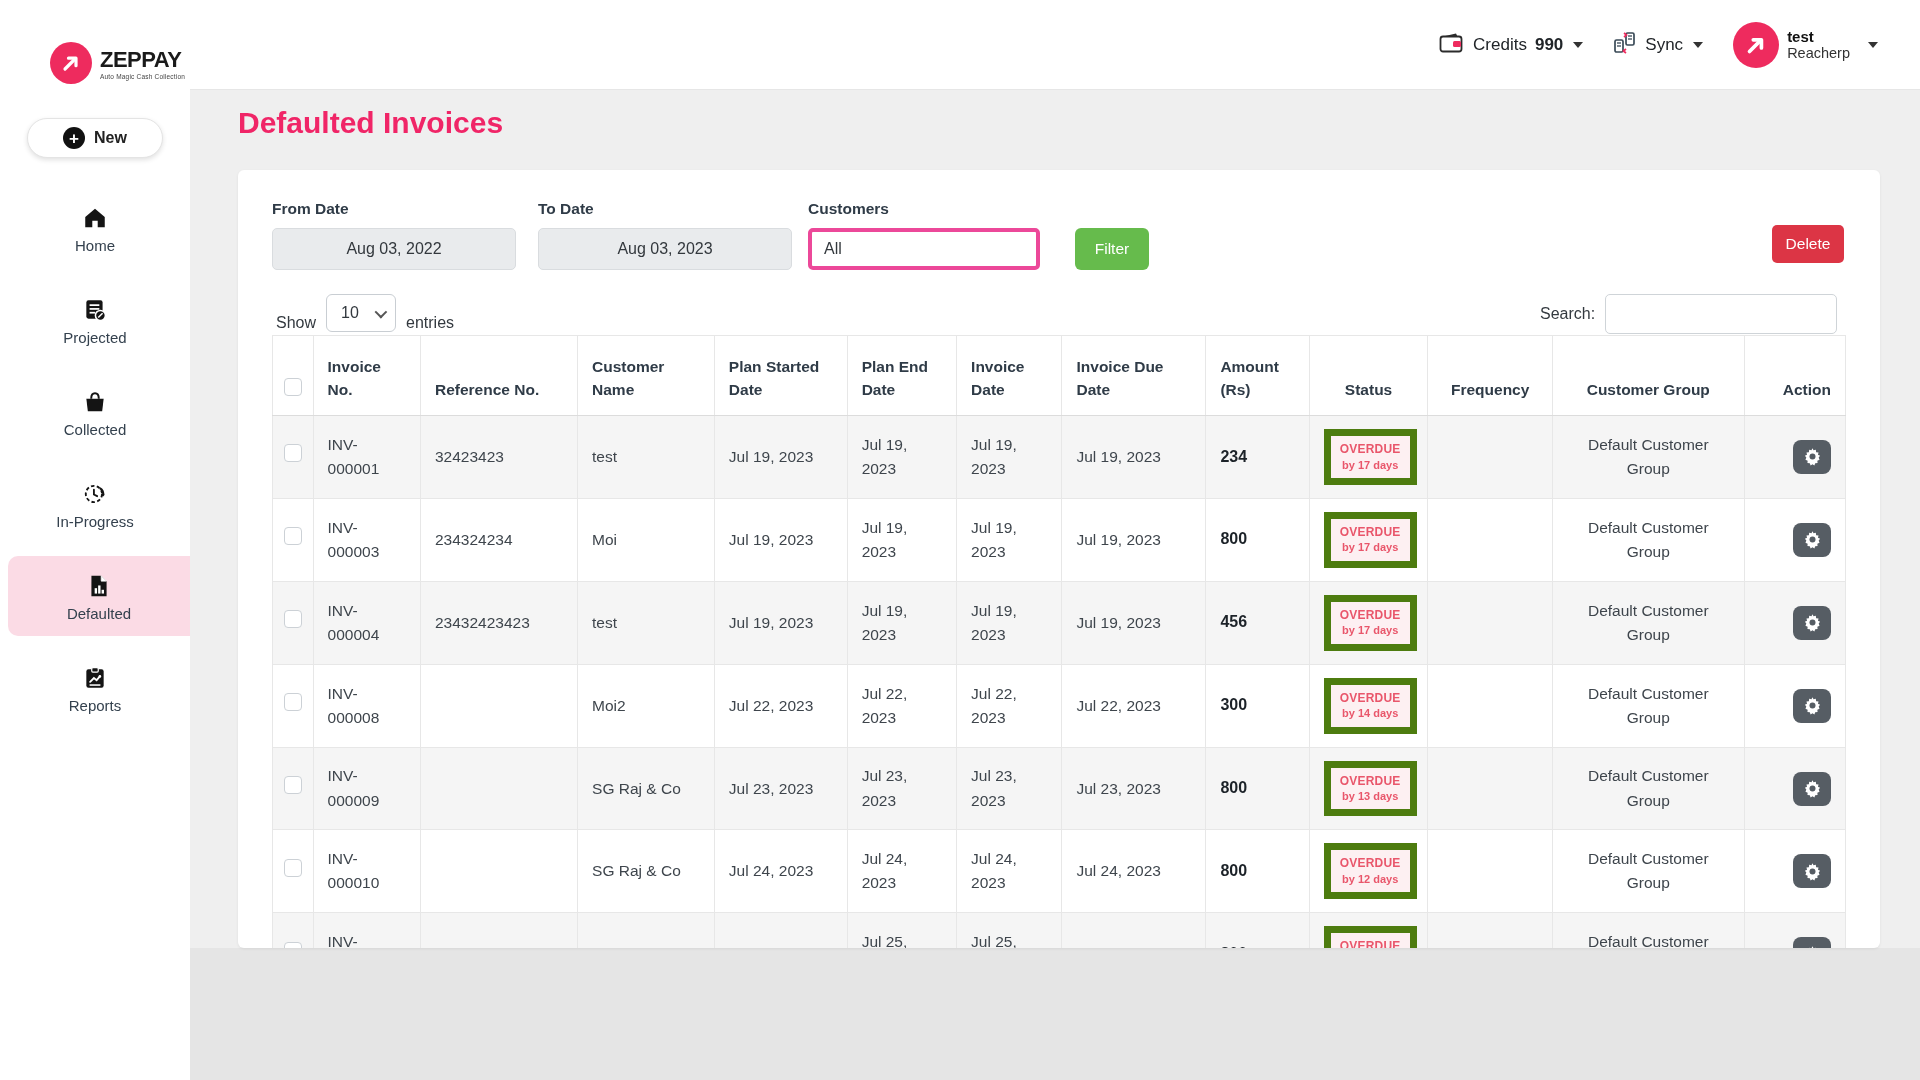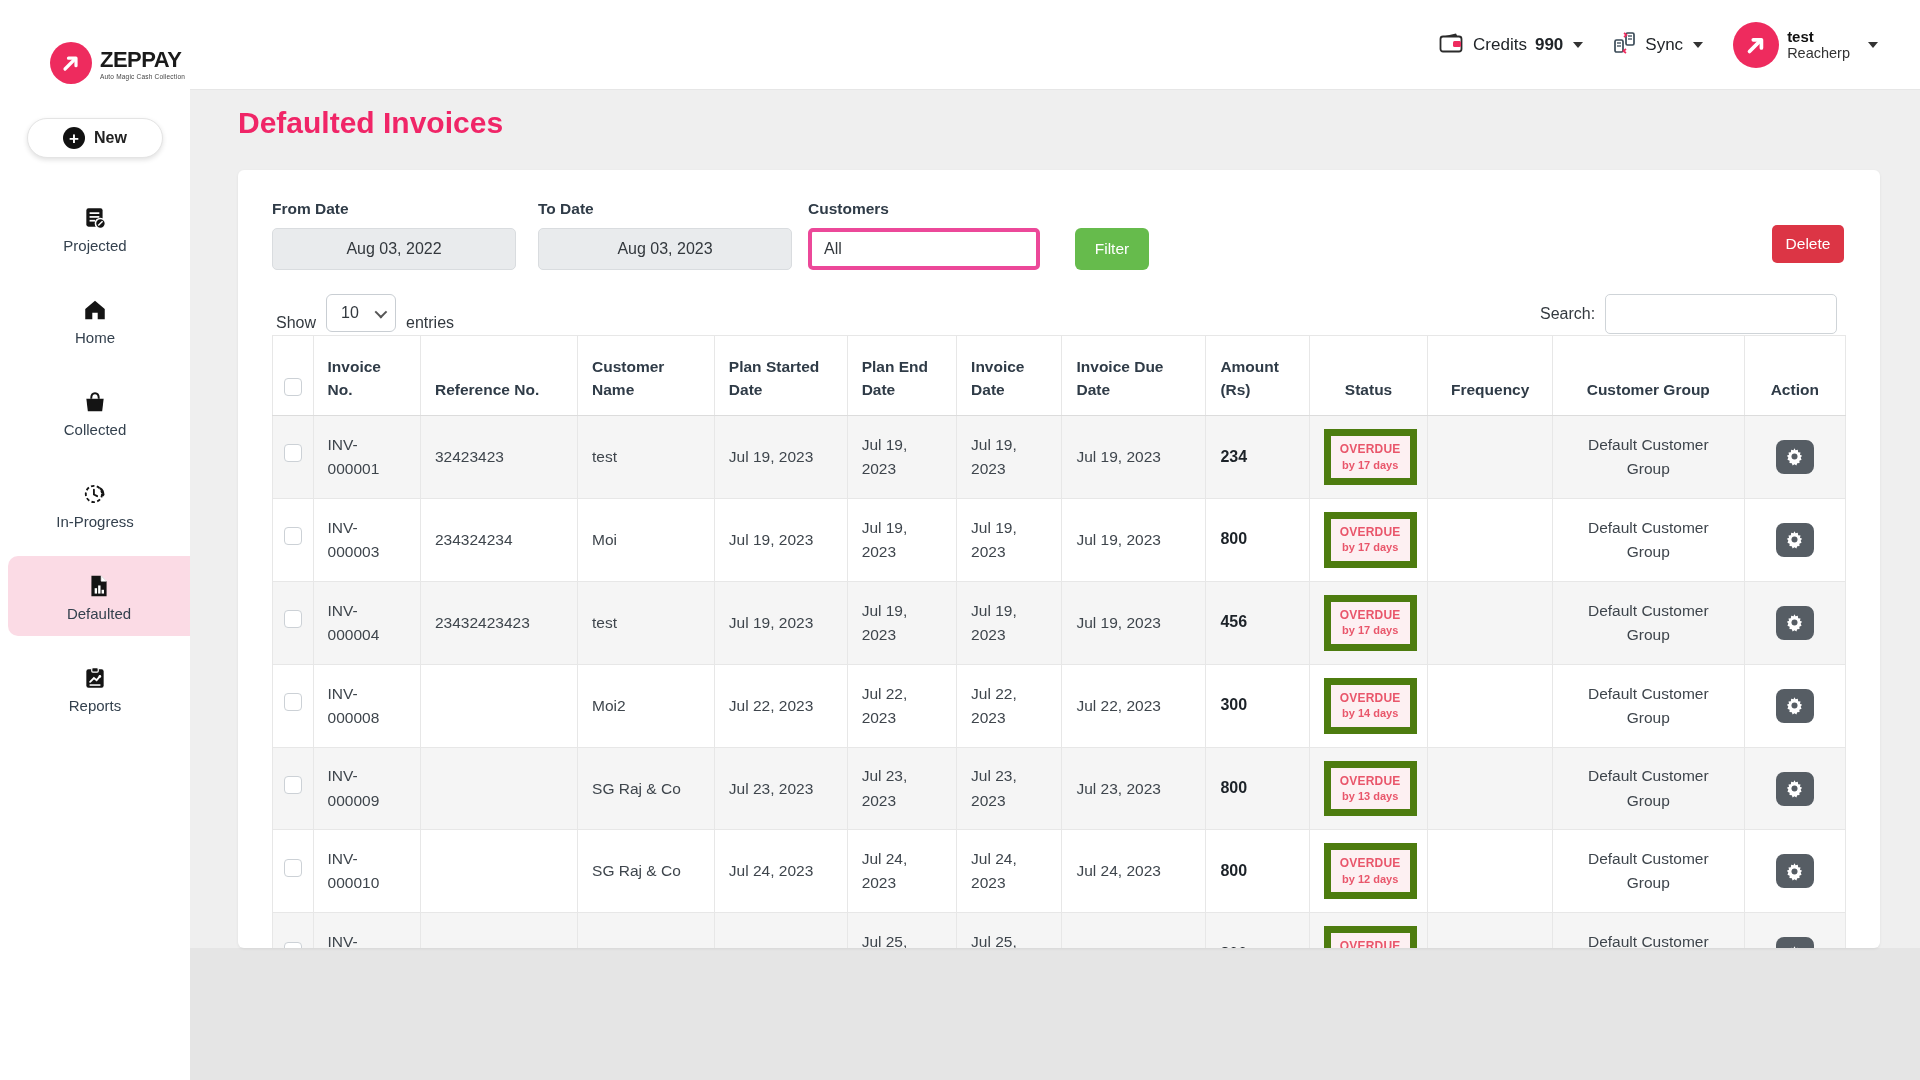--- a/index.html
+++ b/index.html
@@ -65,21 +65,21 @@
   .col-reference_no { width:155px; }
   .col-customer_name { width:135px; }
   .col-plan_started { width:131px; }
   .col-plan_end { width:108px; }
   .col-invoice_date { width:104px; }
   .col-invoice_due { width:142px; }
   .col-amount { width:102px; text-align:left; }
   .col-status { width:117px; text-align:center !important; }
   .col-frequency { width:123px; text-align:center !important; }
   .col-customer_group { width:189px; text-align:center !important; }
-  .col-action { width:100px; text-align:center; }
+  .col-action { width:100px; text-align:right; }
 
   td.col-checkbox, th.col-checkbox { text-align:center !important; padding:13px 8px; }
   td.col-amount { font-weight:bold; color:#1c2228; font-size:16px; }
 
   .checkbox { display:inline-block; width:18px; height:18px; border:1px solid #ccd1d6; border-radius:4px; background:#fff; cursor:pointer; }
   .status-badge { display:inline-flex; flex-direction:column; align-items:center; padding:6px 9px; border:7px solid #4d7c0f; border-radius:0; background:#fdf0f2; color:#e9566b; font-weight:bold; line-height:1.3; }
   .status-badge .s1 { font-size:12px; letter-spacing:0.2px; }
   .status-badge .s2 { font-size:11px; }
   .gear-btn { width:38px; height:34px; background:#565d64; border:none; border-radius:8px; display:inline-flex; align-items:center; justify-content:center; cursor:pointer; }
 </style>
@@ -148,37 +148,37 @@
 
     <div class="new-btn">
       <span class="plus-circle">+</span>
       <span class="new-label">New</span>
     </div>
 
     <div class="nav">
       <div class="nav-item">
         <span class="nav-icon">
           <svg width="26" height="26" viewBox="0 0 24 24">
+              <path d="M3 11 L12 3.5 L21 11 V20.5 H14.5 V14.5 H9.5 V20.5 H3 Z" fill="#141414"></path>
+            </svg>
+        </span>
+        <span class="nav-label">Home</span>
+      </div>
+      <div class="nav-item">
+        <span class="nav-icon">
+          <svg width="26" height="26" viewBox="0 0 24 24">
               <rect x="4" y="3" width="15" height="17" rx="2" fill="#141414"></rect>
               <line x1="7" y1="7.5" x2="16" y2="7.5" stroke="#fff" stroke-width="1.6"></line>
               <line x1="7" y1="11" x2="16" y2="11" stroke="#fff" stroke-width="1.6"></line>
               <line x1="7" y1="14.5" x2="12" y2="14.5" stroke="#fff" stroke-width="1.6"></line>
               <circle cx="17" cy="17" r="4.6" fill="#141414" stroke="#fff" stroke-width="1.4"></circle>
               <line x1="15" y1="19" x2="19" y2="15" stroke="#fff" stroke-width="1.4"></line>
             </svg>
         </span>
         <span class="nav-label">Projected</span>
-      </div>
-      <div class="nav-item">
-        <span class="nav-icon">
-          <svg width="26" height="26" viewBox="0 0 24 24">
-              <path d="M3 11 L12 3.5 L21 11 V20.5 H14.5 V14.5 H9.5 V20.5 H3 Z" fill="#141414"></path>
-            </svg>
-        </span>
-        <span class="nav-label">Home</span>
       </div>
       <div class="nav-item">
         <span class="nav-icon">
           <svg width="26" height="26" viewBox="0 0 24 24">
               <path d="M4 9 H20 L18.6 20.5 H5.4 Z" fill="#141414"></path>
               <path d="M8.5 9 C8.5 5.5 10 4 12 4 C14 4 15.5 5.5 15.5 9" stroke="#141414" stroke-width="1.8" fill="none"></path>
             </svg>
         </span>
         <span class="nav-label">Collected</span>
       </div>

